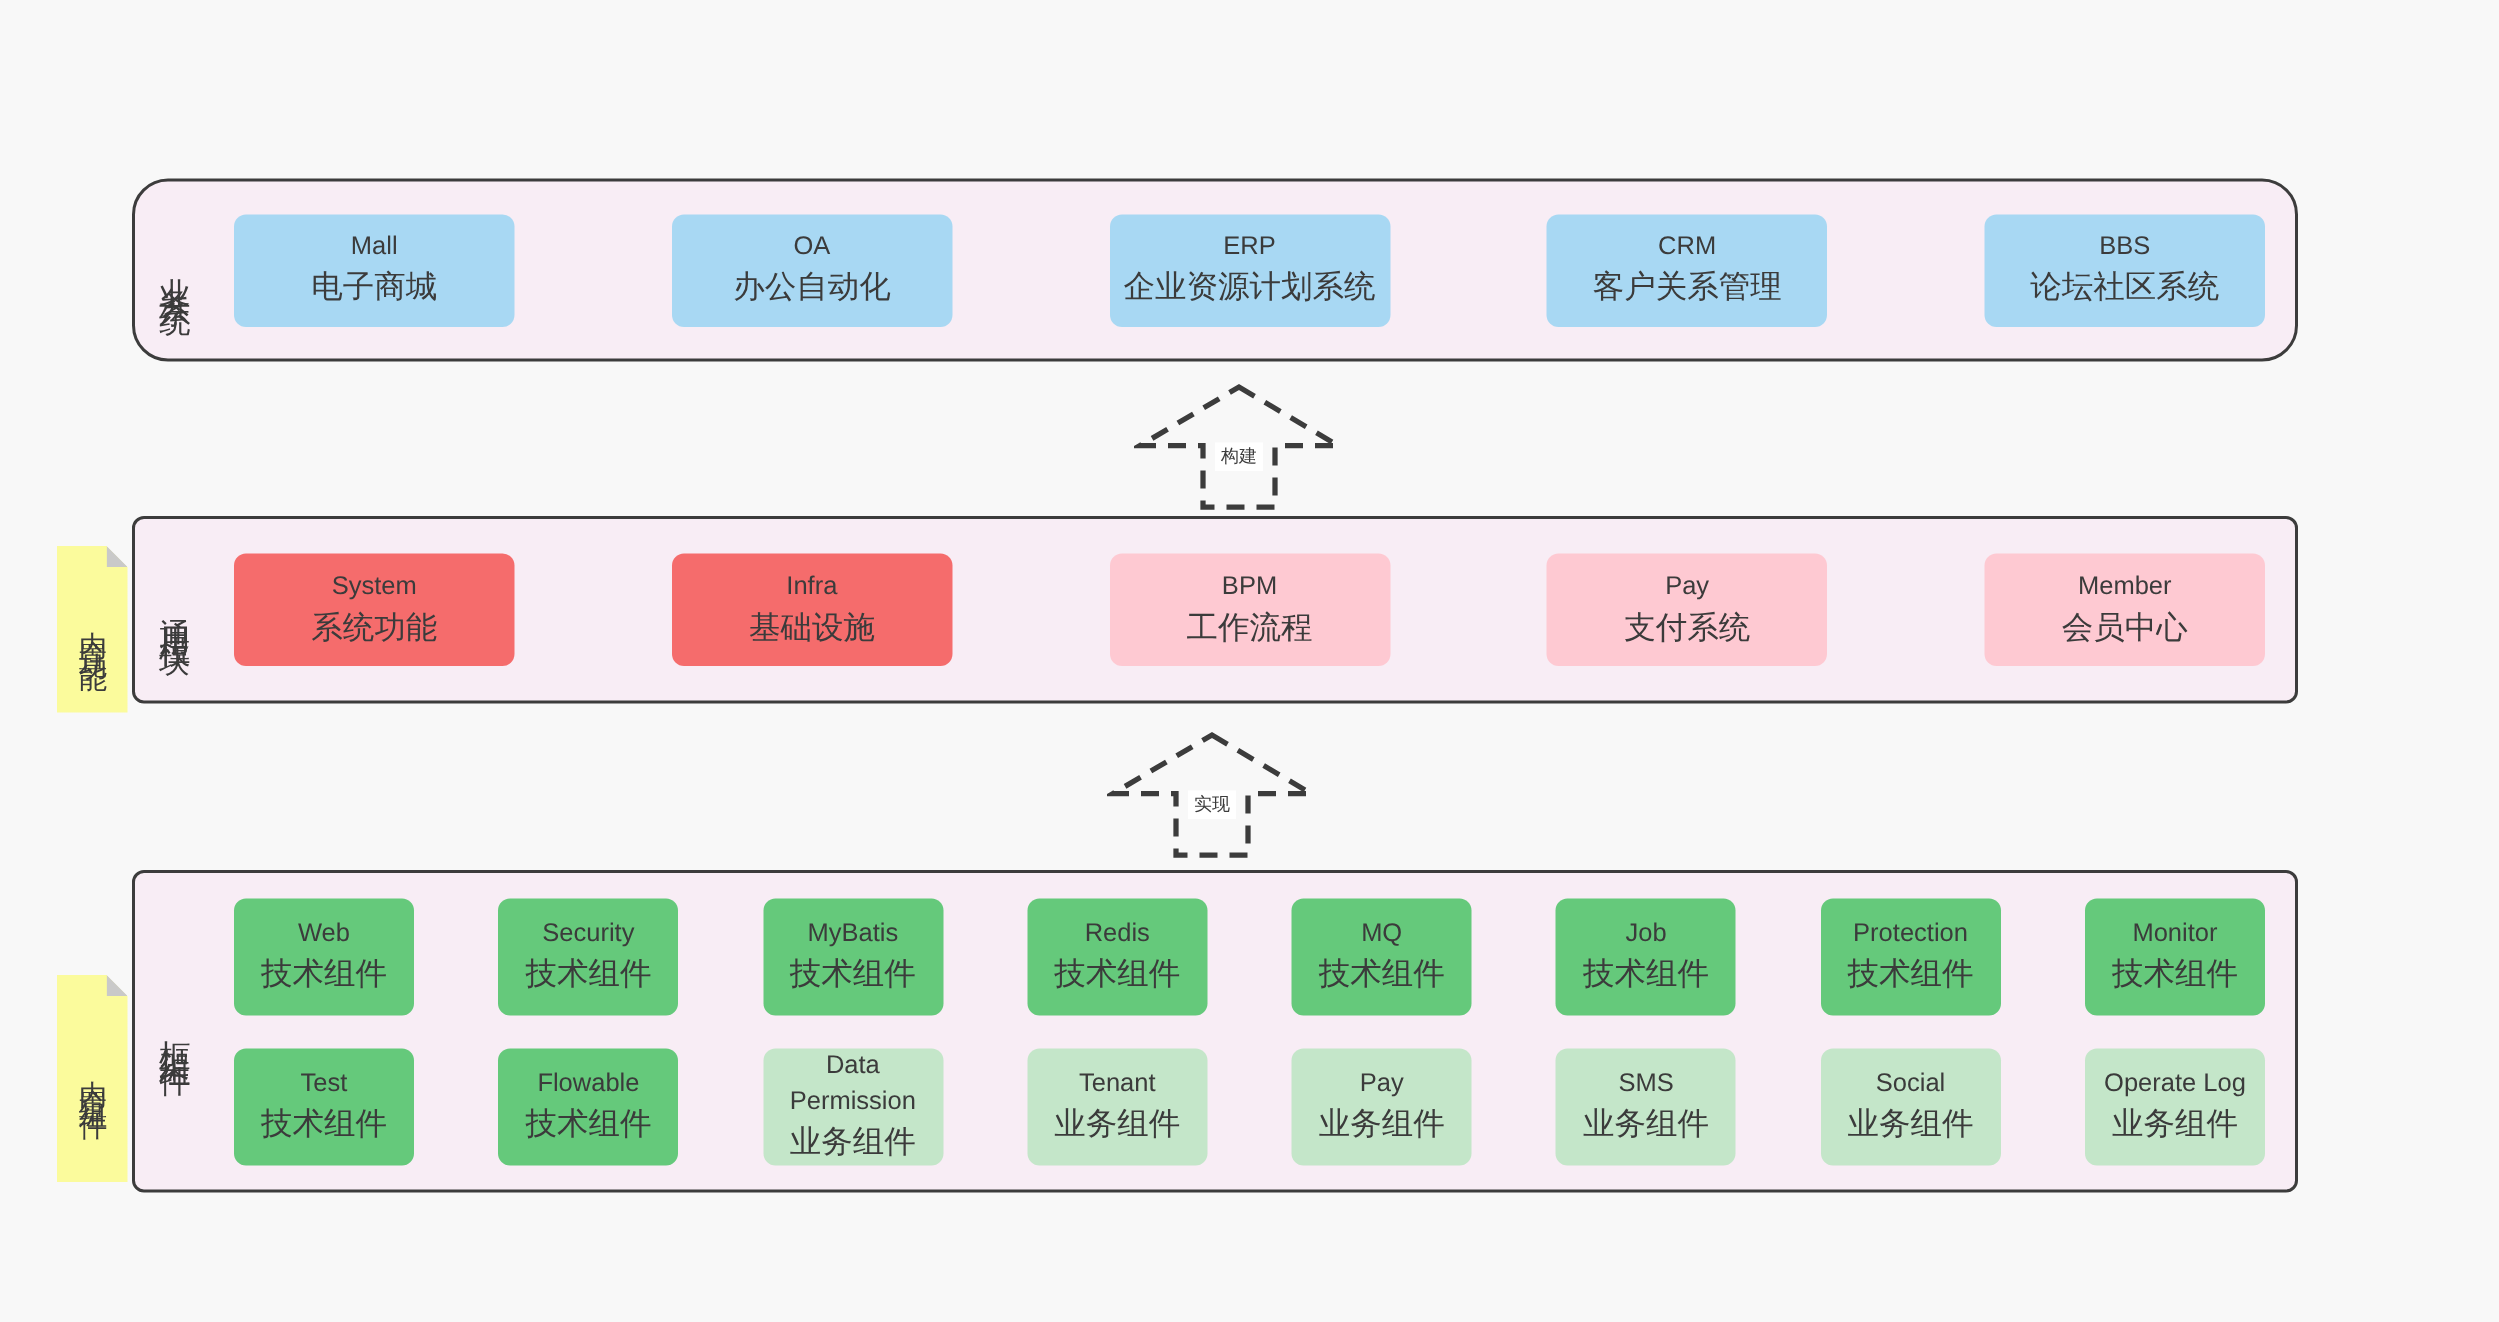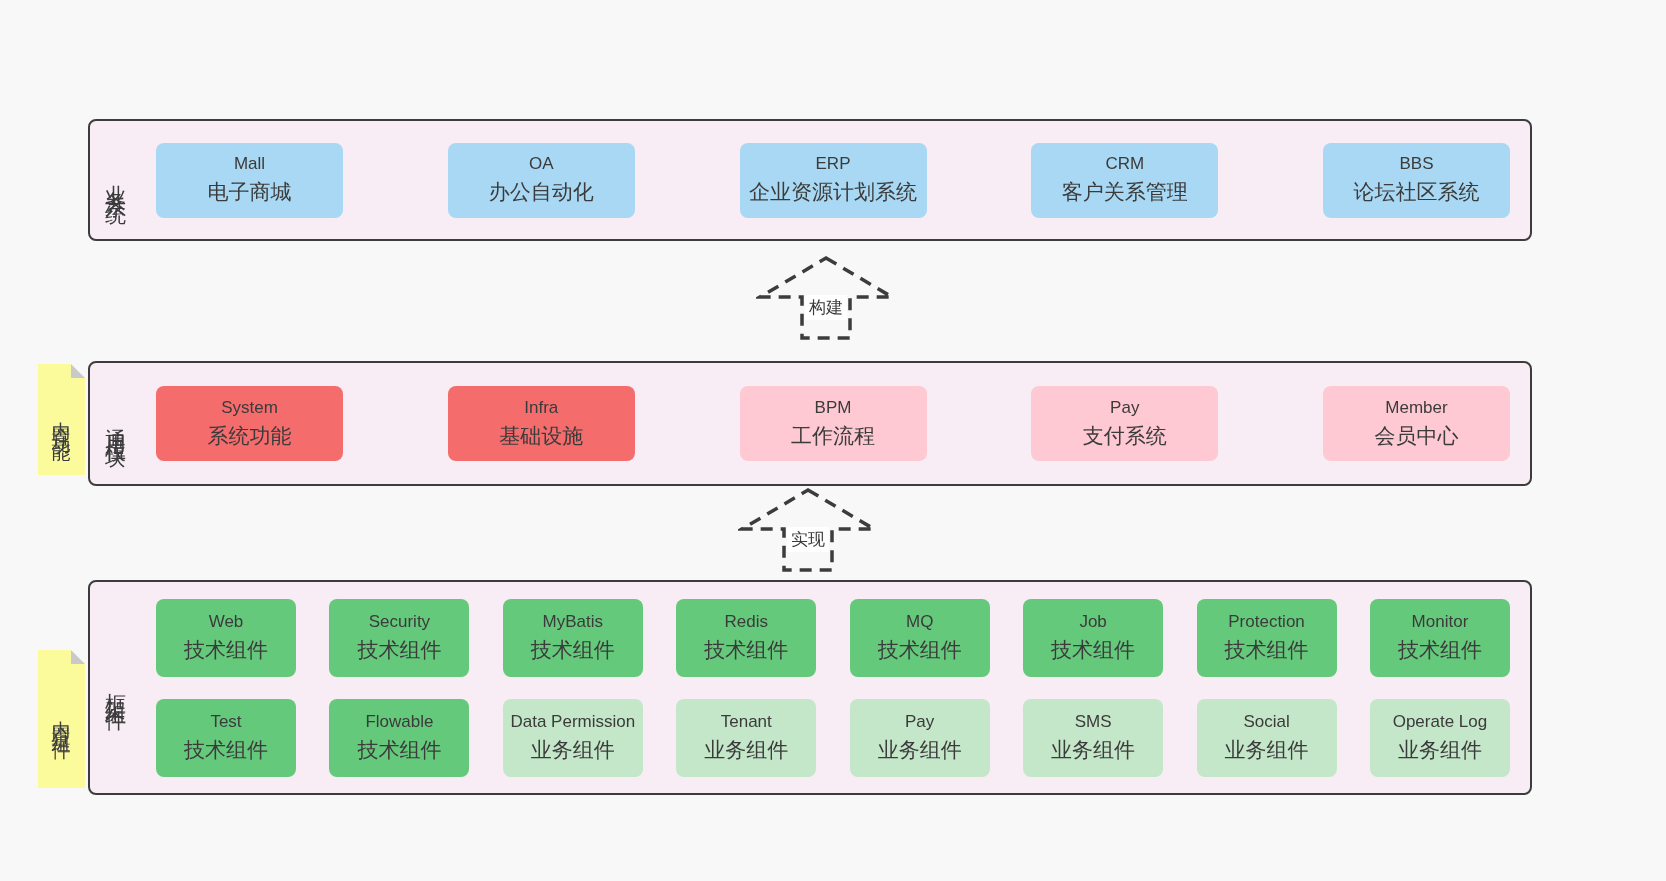--- a/index.html
+++ b/index.html
@@ -14,22 +14,22 @@
 
   
   .panel {
     position: absolute; left: 88px; width: 1444px;
     box-sizing: border-box;
     background: var(--panel-bg, #f8edf5);
     border: 2px solid var(--panel-border, #3c3c3c);
     border-radius: 8px;
     display: flex; align-items: center;
   }
-  .panel-business  { top: 119px; height: 122px; }
-  .panel-modules   { top: 361px; height: 125px; }
+  .panel-business  { top: 119px; height: 122px; border-radius: 24px; }
+  .panel-modules   { top: 344px; height: 125px; }
   .panel-framework { top: 580px; height: 215px; }
 
   .label-col {
     flex: 0 0 52px; align-self: stretch;
     display: flex; align-items: center; justify-content: center;
   }
   .label-col span {
     writing-mode: vertical-rl; text-orientation: upright;
     font-size: 21px; letter-spacing: 6px; line-height: 1;
   }
@@ -38,21 +38,21 @@
     flex: 1; display: flex; justify-content: space-between;
     align-items: center; padding: 0 20px 0 14px;
   }
   .box {
     box-sizing: border-box; border-radius: 8px;
     display: flex; flex-direction: column;
     align-items: center; justify-content: center;
     text-align: center; padding: 4px 6px;
   }
   .panel-business .box, .panel-modules .box { width: 187px; height: 75px; }
-  .panel-framework .box { width: 140px; height: 78px; }
+  .panel-framework .box { width: 120px; height: 78px; }
   .box-name { font-size: 17px; line-height: 1.45; }
   .box-desc { font-size: 21px; line-height: 1.45; }
 
   .blue   { background: var(--blue,   #a8d8f3); }
   .red    { background: var(--red,    #f56c6c); }
   .pink   { background: var(--pink,   #fec9d2); }
   .gdark  { background: var(--green-dark,  #65c97b); }
   .glight { background: var(--green-light, #c4e6c9); }
 
   .fw-col {
@@ -84,21 +84,21 @@
   .arrow-build     { left: 756px; top: 255px; }
   .arrow-implement { left: 738px; top: 487px; }
   .arrow svg { width: 100%; height: 100%; display: block; }
   .arrow svg polygon {
     fill: none; stroke: var(--panel-border, #3c3c3c);
     stroke-width: 3.5; stroke-dasharray: 12 8;
   }
   .arrow-label {
     position: absolute; left: 50%; top: 40px; transform: translateX(-50%);
     background: #ffffff; padding: 1px 4px;
-    font-size: 17px; white-space: nowrap;
+    font-size: 12px; white-space: nowrap;
   }
 </style>
 </head>
 <body style="--page-bg: #f8f8f8; --panel-bg: #f8edf5; --panel-border: #3c3c3c; --text: #3b3b3b; --blue: #a8d8f3; --red: #f56c6c; --pink: #fec9d2; --green-dark: #65c97b; --green-light: #c4e6c9; --sticky-yellow: #fbfb9c; --sticky-fold: #c9c9c9;">
 
 <section class="panel panel-business">
   <div class="label-col">
     <span>业务系统</span>
   </div>
   <div class="boxes">

